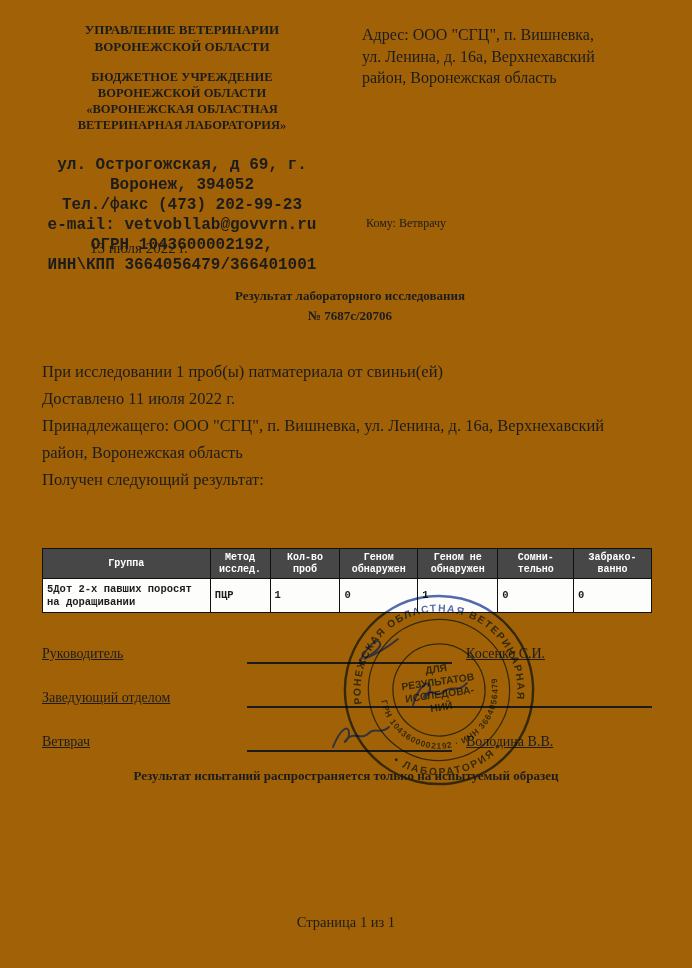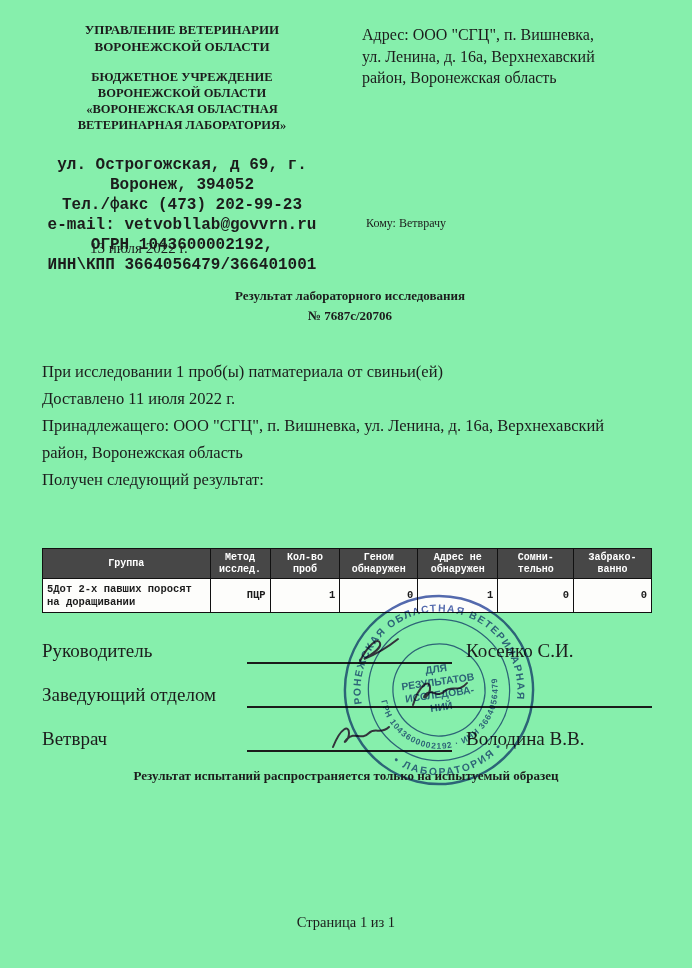--- a/index.html
+++ b/index.html
@@ -1,19 +1,19 @@
 <!DOCTYPE html>
 <html><head>
 <meta charset="utf-8">
 <style>
   * { margin:0; padding:0; box-sizing:border-box; }
   html,body { background:#ffffff; }
   .page {
     position:relative; width:692px; height:968px; margin:0 auto;
-    background:#86efac; color:#1c1c1c; overflow:hidden;
+    background:#a16207; color:#1c1c1c; overflow:hidden;
     font-family:"Liberation Serif", serif;
   }
   .pre { white-space:pre-line; }
 
   
   .hdr-left { position:absolute; left:46px; top:22px; width:272px; text-align:center; font-weight:bold; }
   .org1 { font-size:13px; line-height:1.3; margin-bottom:13px; }
   .org2 { font-size:12.5px; line-height:1.28; margin-bottom:22px; }
   .contact { font-size:16px; line-height:1.25;font-family:Liberation Mono, monospace; }
 
@@ -31,27 +31,27 @@
 
   
   .result-table { position:absolute; left:42px; top:548px; width:610px; border-collapse:collapse;
                   font-family:Liberation Mono, monospace; }
   .result-table th {
     background:#474747; color:#ffffff; font-size:10px; font-weight:bold;
     border:1px solid #111; padding:3px 2px; text-align:center; line-height:1.15;
   }
   .result-table td {
     border:1px solid #111; font-size:10.5px; font-weight:bold;
-    padding:4px 4px; text-align:right; line-height:1.2; background:#fdfdfb;
+    padding:4px 4px; text-align:left; line-height:1.2; background:#fdfdfb;
   }
   .result-table td.cell-group { text-align:left; }
 
   
   .signatures { position:absolute; left:42px; top:620px; width:610px; }
-  .sig-row { display:flex; align-items:flex-end; height:44px; font-size:19px; }
+  .sig-row { display:flex; align-items:flex-end; height:44px; font-size:14px;text-decoration:underline; }
   .sig-role { width:205px; padding-bottom:2px; }
   .sig-line { flex:1; border-bottom:2px solid #1b1b1b; position:relative; height:100%; }
   .sig-name { width:200px; padding:0 0 2px 14px; }
   .scribble { position:absolute; bottom:-3px; }
   .scribble path { stroke:#33333b; stroke-width:2; fill:none; stroke-linecap:round; }
 
   
   .stamp { position:absolute; left:341px; top:592px; width:196px; height:196px;
            opacity:0.88; mix-blend-mode:multiply; transform:rotate(-8deg); }
   .s-ring { fill:none; stroke:#3c56a5; }
@@ -108,21 +108,21 @@
         <col style="width:80px">
         <col style="width:76px">
         <col style="width:78px">
     </colgroup>
     <thead>
       <tr>
         <th>Группа</th>
         <th>Метод исслед.</th>
         <th>Кол-во проб</th>
         <th>Геном обнаружен</th>
-        <th>Адрес не обнаружен</th>
+        <th>Геном не обнаружен</th>
         <th>Сомни-тельно</th>
         <th>Забрако-ванно</th>
       </tr>
     </thead>
     <tbody>
       <tr>
         <td class="cell-group">5Дот 2-х павших поросят на доращивании</td>
         <td>ПЦР</td>
         <td>1</td>
         <td>0</td>

